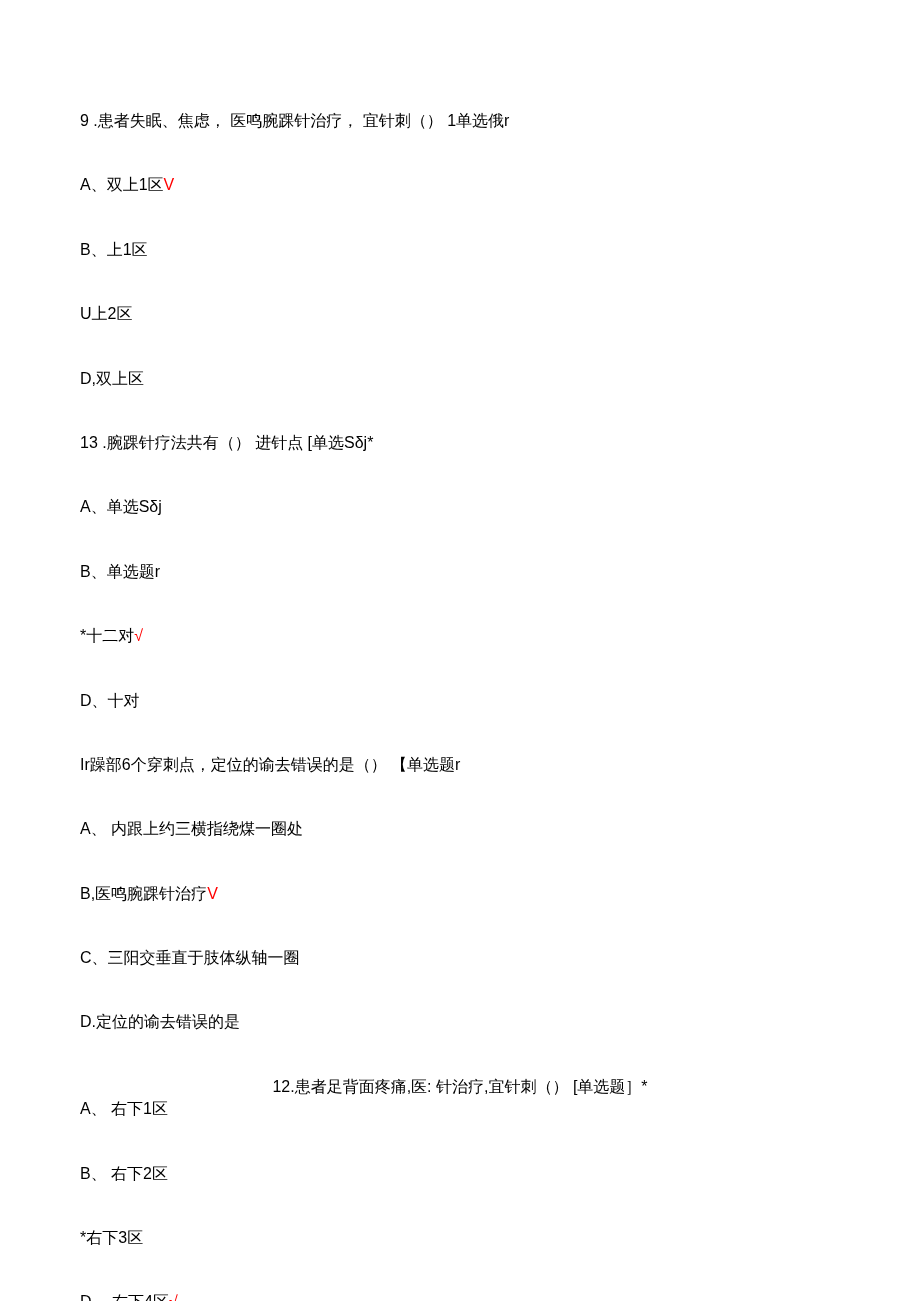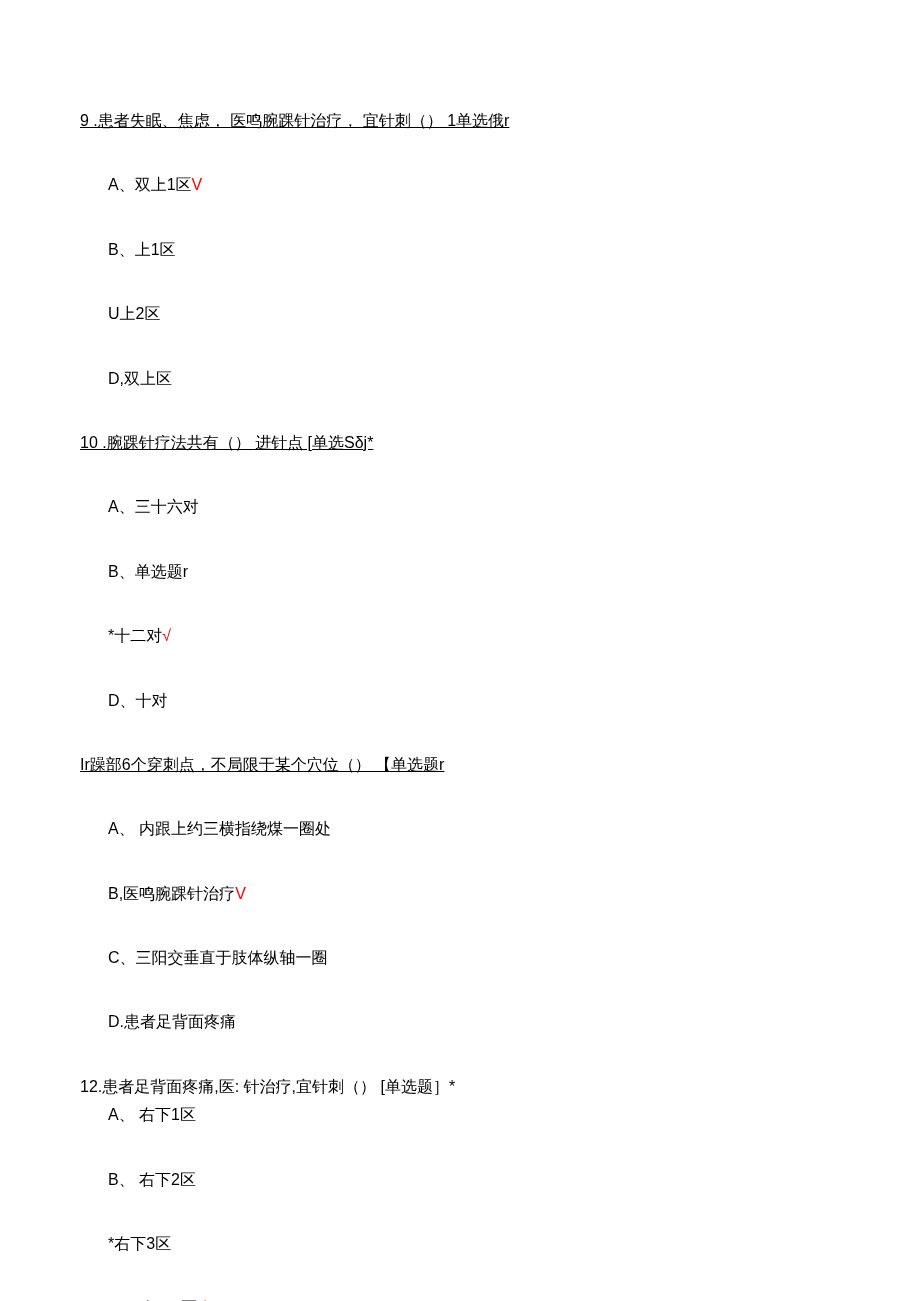--- a/index.html
+++ b/index.html
@@ -12,31 +12,30 @@
       height: 1301px;
       background: #ffffff;
       font-family: "SimSun", "Microsoft YaHei", Arial, sans-serif;
       font-size: 16px;
       color: #000000;
       padding: 110px 80px 40px 80px;
       line-height: 1.4;
     }
     .question {
       margin-bottom: 42px;
-      text-decoration: underline;
     }
     .option {
       margin-bottom: 42px;
-      margin-left: 28px;
     }
     .correct {
       color: #ff0000;
     }
     .q12 {
-      margin-bottom: 6px;
+      margin-bottom: 0;
+      text-align: center;
     }
   </style>
 </head>
 <body>
 
 <div class="question">
   <span>9    .患者失眠、焦虑，  医鸣腕踝针治疗，  宜针刺（） 1单选俄r</span>
 </div>
 <div class="option">
   <span>A、双上1区</span><span class="correct">V</span>
@@ -45,49 +44,49 @@
   <span>B、上1区</span>
 </div>
 <div class="option">
   <span>U上2区</span>
 </div>
 <div class="option">
   <span>D,双上区</span>
 </div>
 
 <div class="question">
-  <span>10    .腕踝针疗法共有（） 进针点  [单选Sδj*</span>
+  <span>13    .腕踝针疗法共有（） 进针点  [单选Sδj*</span>
 </div>
 <div class="option">
-  <span>A、三十六对</span>
+  <span>A、单选Sδj</span>
 </div>
 <div class="option">
   <span>B、单选题r</span>
 </div>
 <div class="option">
   <span>*十二对</span><span class="correct">√</span>
 </div>
 <div class="option">
   <span>D、十对</span>
 </div>
 
 <div class="question">
-  <span>Ir躁部6个穿刺点，不局限于某个穴位（） 【单选题r</span>
+  <span>Ir躁部6个穿刺点，定位的谕去错误的是（） 【单选题r</span>
 </div>
 <div class="option">
   <span>A、 内跟上约三横指绕煤一圈处</span>
 </div>
 <div class="option">
   <span>B,医鸣腕踝针治疗</span><span class="correct">V</span>
 </div>
 <div class="option">
   <span>C、三阳交垂直于肢体纵轴一圈</span>
 </div>
 <div class="option">
-  <span>D.患者足背面疼痛</span>
+  <span>D.定位的谕去错误的是</span>
 </div>
 
 <div class="q12">
   <span>12.患者足背面疼痛,医:             针治疗,宜针刺（）   [单选题］*</span>
 </div>
 <div class="option">
   <span>A、 右下1区</span>
 </div>
 <div class="option">
   <span>B、 右下2区</span>

